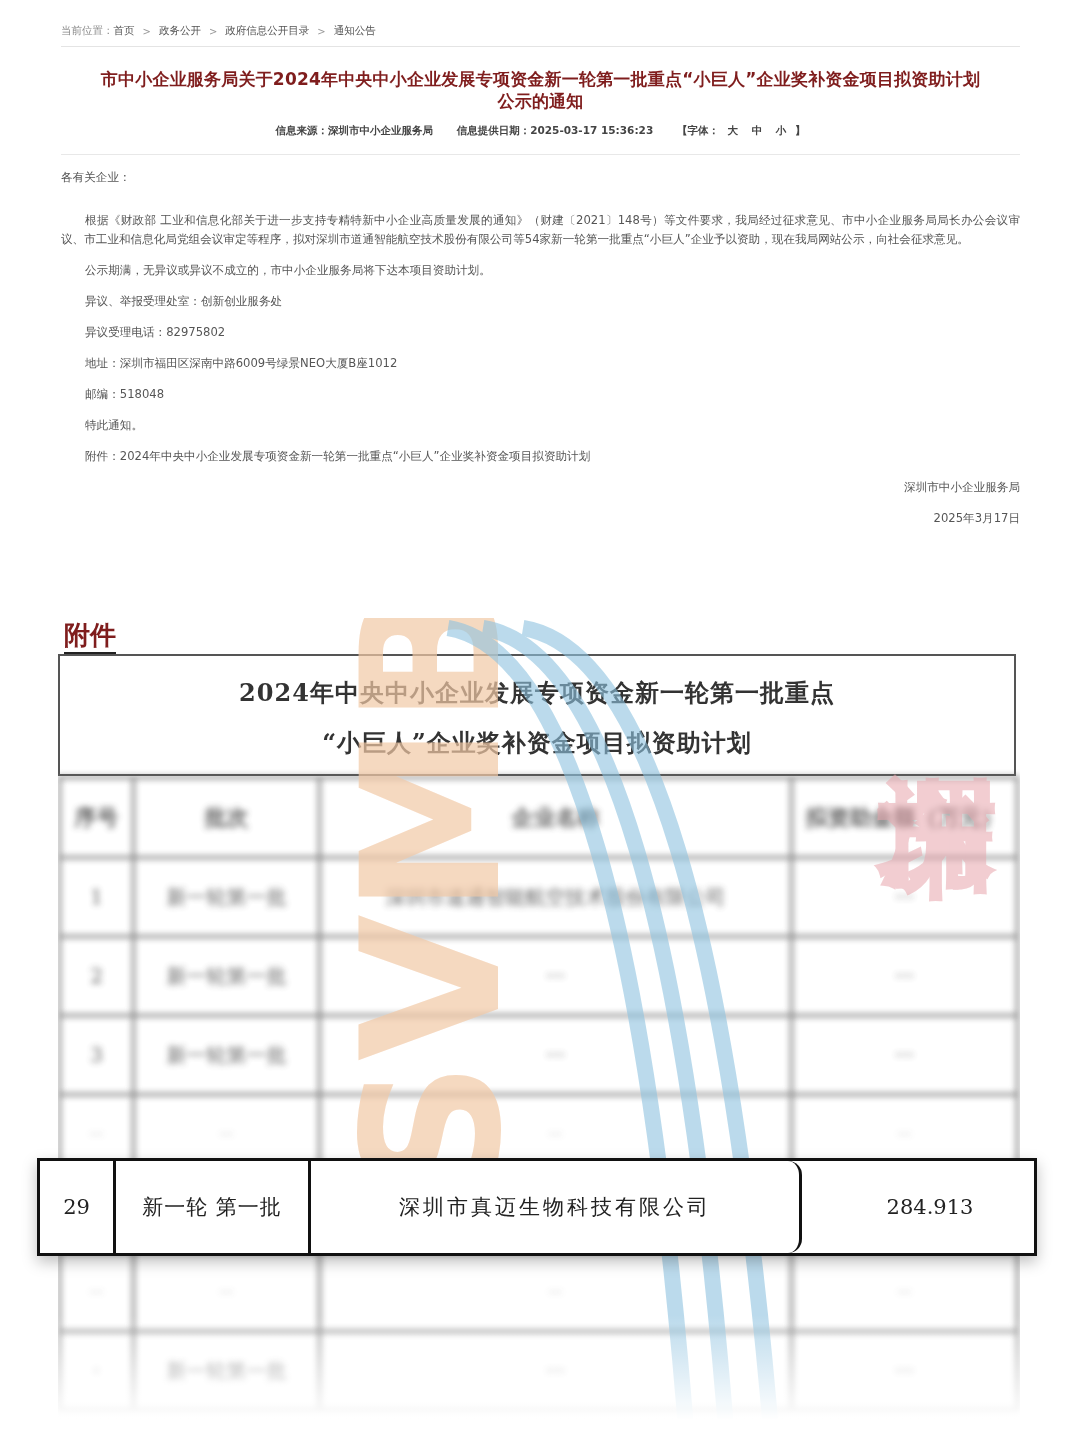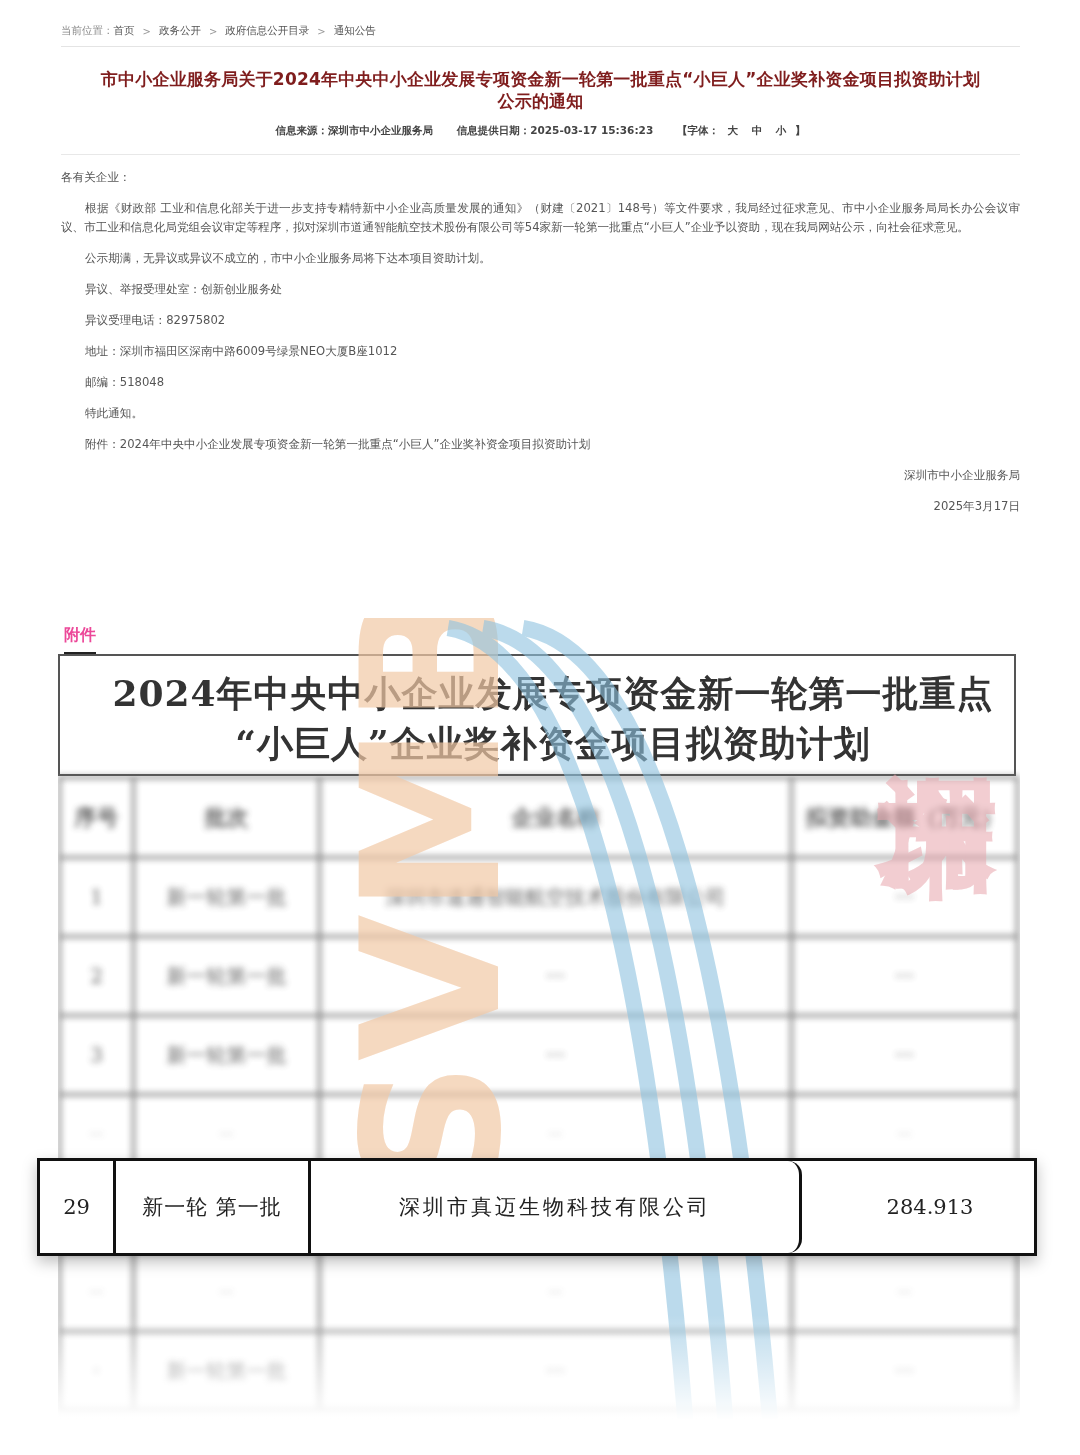--- a/index.html
+++ b/index.html
@@ -21,28 +21,28 @@
     
     .meta { position: absolute; top: 124px; left: 0; width: 959px; text-align: center; font-size: 10.5px; color: #444; font-weight: bold; white-space: nowrap; }
     .meta span { margin: 0 10px; }
     .meta .fs { cursor: pointer; margin: 0 5px; }
     .rule2 { position: absolute; top: 154px; left: 0; width: 959px; height: 1px; background: #e8e8e8; }
 
     
     .body { position: absolute; top: 168px; left: 0; width: 959px; font-size: 11.6px; line-height: 19px; color: #555; }
     .body p { margin-bottom: 12px; text-align: justify; }
     .body .indent { text-indent: 24px; }
-    .body .greet { margin-bottom: 12px; }
+    .body .greet { margin-bottom: 24px; }
     .body .sign { text-align: right; margin-top: 0; }
 
     
     .attach { position: absolute; top: 618px; left: 58px; width: 962px; height: 837px; overflow: hidden; }
-    .attach-label { position: absolute; left: 6px; top: 0; font-family: "DejaVu Sans", sans-serif; font-size: 16px; font-weight: bold; color: #ec4899; border-bottom: 2px solid #222; line-height: 34px; }
+    .attach-label { position: absolute; left: 6px; top: 0; font-family: "DejaVu Sans", sans-serif; font-size: 26px; font-weight: bold; color: #7f1d1d; border-bottom: 2px solid #222; line-height: 34px; }
     .doc-box { position: absolute; left: 0; top: 36px; width: 958px; height: 122px; border: 2px solid #555; }
-    .doc-title { position: absolute; top: 12px; left: 16px; width: 100%; text-align: center; font-family: "DejaVu Serif", "Liberation Serif", serif; font-weight: bold; font-size: 36px; line-height: 50px; color: #333; letter-spacing: 1px; }
+    .doc-title { position: absolute; top: 12px; left: 0; width: 100%; text-align: center; font-family: "DejaVu Serif", "Liberation Serif", serif; font-weight: bold; font-size: 24px; line-height: 50px; color: #333; letter-spacing: 1px; }
 
     
     .blur-table { position: absolute; left: 0; top: 158px; width: 958px; filter: blur(3px); opacity: 0.85; }
     .blur-table table { border-collapse: collapse; width: 958px; table-layout: fixed; }
     .blur-table td { border: 3px solid #666; height: 79px; text-align: center; font-family: "DejaVu Serif", serif; font-size: 20px; color: #444; }
     .blur-table .hdr td { font-weight: bold; font-size: 22px; height: 80px; }
     .blur-table .dots td { color: #999; font-size: 14px; }
 
     
     .wm { position: absolute; pointer-events: none; }

